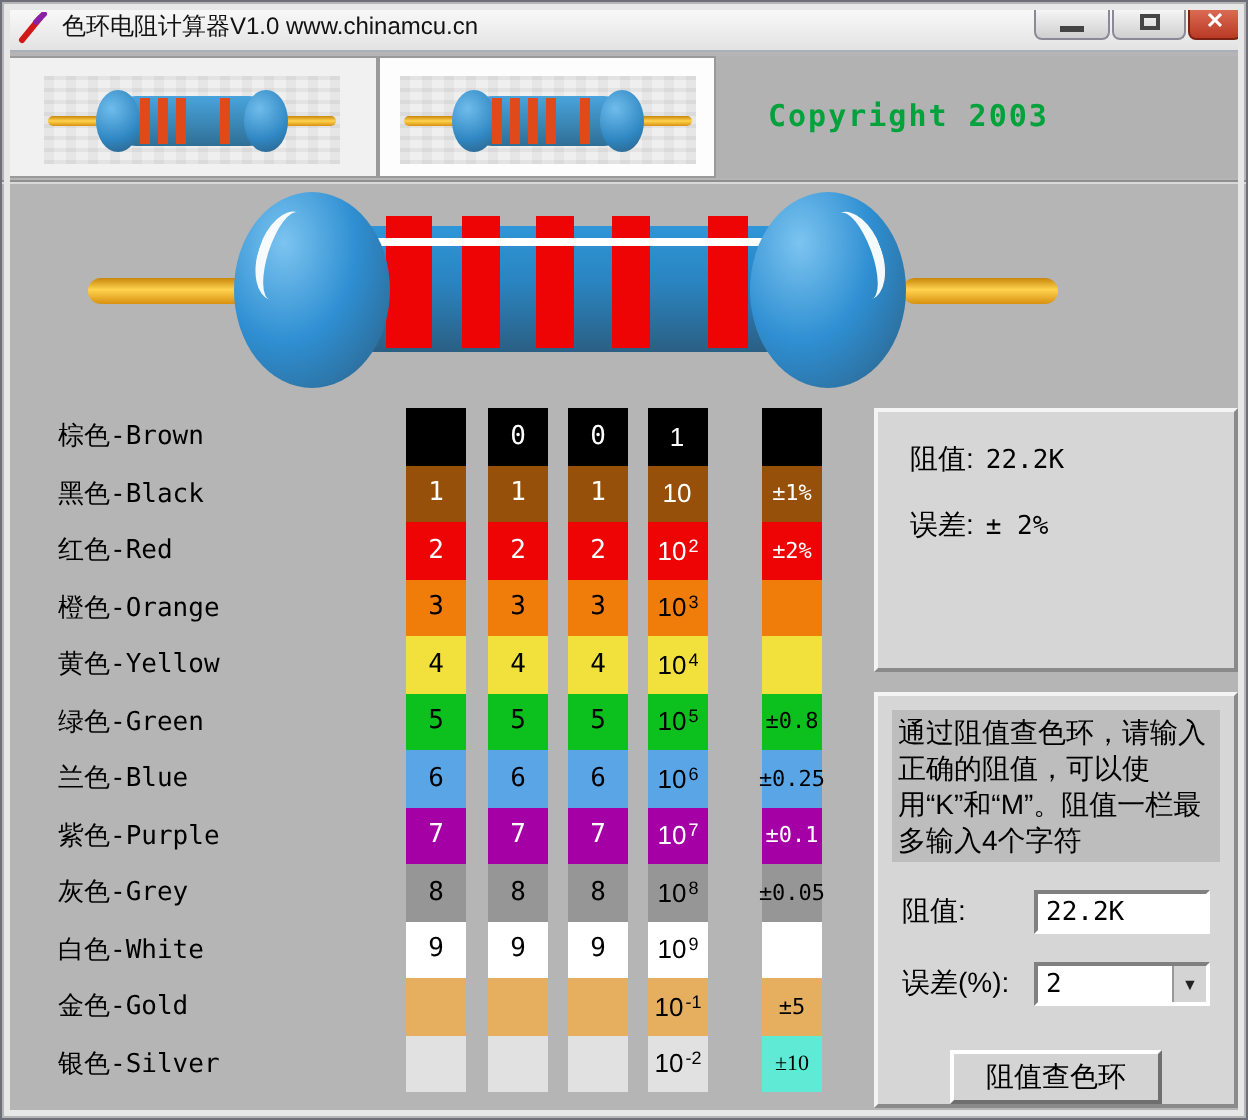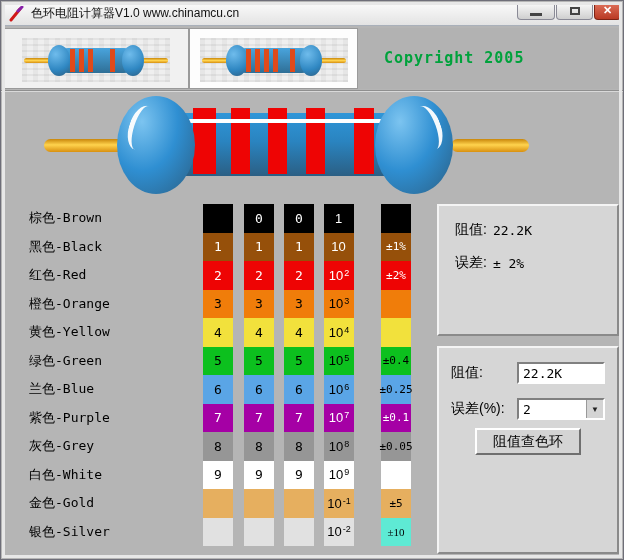--- a/index.html
+++ b/index.html
@@ -83,21 +83,21 @@
   .frow{margin:14px 8px 0 12px;display:flex;align-items:center;font-size:14px;}
   .frow .flabel{width:66px;flex:0 0 auto;}
   .tinput{width:88px;height:22px;background:#fff;border:2px solid;
           border-color:#808080 #fff #fff #808080;font-family:"DejaVu Sans Mono",monospace;
           font-size:13px;padding:0 4px;color:#000;}
   .combo{width:88px;height:22px;background:#fff;border:2px solid;
          border-color:#808080 #fff #fff #808080;display:flex;align-items:center;position:relative;}
   .combo .cval{font-family:"DejaVu Sans Mono",monospace;font-size:13px;padding-left:4px;flex:1;}
   .combo .cbtn{width:17px;height:100%;background:#d4d4d4;border-left:1px solid #999;
                display:flex;align-items:center;justify-content:center;font-size:8px;color:#222;}
-  .lookup{display:block;margin:8px auto 0 auto;width:106px;height:27px;background:#d4d4d4;
+  .lookup{display:block;margin:22px auto 0 auto;width:106px;height:27px;background:#d4d4d4;
           border:2px solid;border-color:#fff #6f6f6f #6f6f6f #fff;font-size:14px;color:#000;
           display:flex;align-items:center;justify-content:center;}
 </style>
 </head>
 <body>
 
 <div class="window">
 
   <div class="titlebar">
     <svg class="app-icon" viewBox="0 0 16 16">
@@ -135,21 +135,21 @@
       <div class="mcap" style="left:26px"></div>
         <div class="mcap" style="left:100px"></div>
       <div class="mband" style="left:46px"></div>
         <div class="mband" style="left:55px"></div>
       <div class="mband" style="left:64px"></div>
         <div class="mband" style="left:73px"></div>
       <div class="mband" style="left:90px"></div>
     </div>
   </div>
   <div class="banner">
-    <div>Copyright 2005</div>
+    <div>Copyright 2003</div>
   </div>
   <div class="tabsep"></div>
 
   <div class="stage">
     <div class="lead left"></div>
     <div class="lead right"></div>
     <div class="tube"></div>
     <div class="band" style="left:192px;width:23px"></div>
     <div class="band" style="left:230px;width:19px"></div>
     <div class="band" style="left:267px;width:19px"></div>
@@ -274,41 +274,42 @@
         <sup>-2</sup>
       </div>
   </div>
 
   <div class="col c5">
     <div class="cell" style="background-color: rgb(0, 0, 0); color: rgb(255, 255, 255);"></div>
     <div class="cell" style="background-color: rgb(150, 80, 10); color: rgb(255, 255, 255);">±1%</div>
     <div class="cell" style="background-color: rgb(238, 4, 4); color: rgb(255, 255, 255);">±2%</div>
     <div class="cell" style="background-color: rgb(240, 125, 10); color: rgb(0, 0, 0);"></div>
     <div class="cell" style="background-color: rgb(242, 225, 60); color: rgb(0, 0, 0);"></div>
-    <div class="cell" style="background-color: rgb(12, 192, 30); color: rgb(0, 0, 0);">±0.4</div>
+    <div class="cell" style="background-color: rgb(12, 192, 30); color: rgb(0, 0, 0);">±0.8</div>
     <div class="cell" style="background-color: rgb(90, 165, 230); color: rgb(0, 0, 0);">±0.25</div>
     <div class="cell" style="background-color: rgb(165, 0, 165); color: rgb(255, 255, 255);">±0.1</div>
     <div class="cell" style="background-color: rgb(150, 150, 150); color: rgb(0, 0, 0);">±0.05</div>
     <div class="cell" style="background-color: rgb(255, 255, 255); color: rgb(0, 0, 0);"></div>
     <div class="cell" style="background-color: rgb(230, 175, 95); color: rgb(0, 0, 0);">±5</div>
     <div class="cell" style="background-color: #5eead4; color: rgb(0, 0, 0); font-family: Liberation Serif, serif;">±10</div>
   </div>
 
   <div class="panel panel1">
     <div class="prow">
       <span>阻值:</span>
       <span class="pval">22.2K</span>
     </div>
     <div class="prow">
       <span>误差:</span>
       <span class="pval">± 2%</span>
     </div>
   </div>
 
   <div class="panel panel2">
+    <div class="phead">通过阻值查色环，请输入正确的阻值，可以使用“K”和“M”。阻值一栏最多输入4个字符</div>
     <div class="frow">
       <span class="flabel">阻值:</span>
       <input class="tinput" type="text" value="22.2K" style="">
     </div>
     <div class="frow">
       <span class="flabel">误差(%):</span>
       <div class="combo">
         <span class="cval">2</span>
         <span class="cbtn">▼</span>
       </div>

